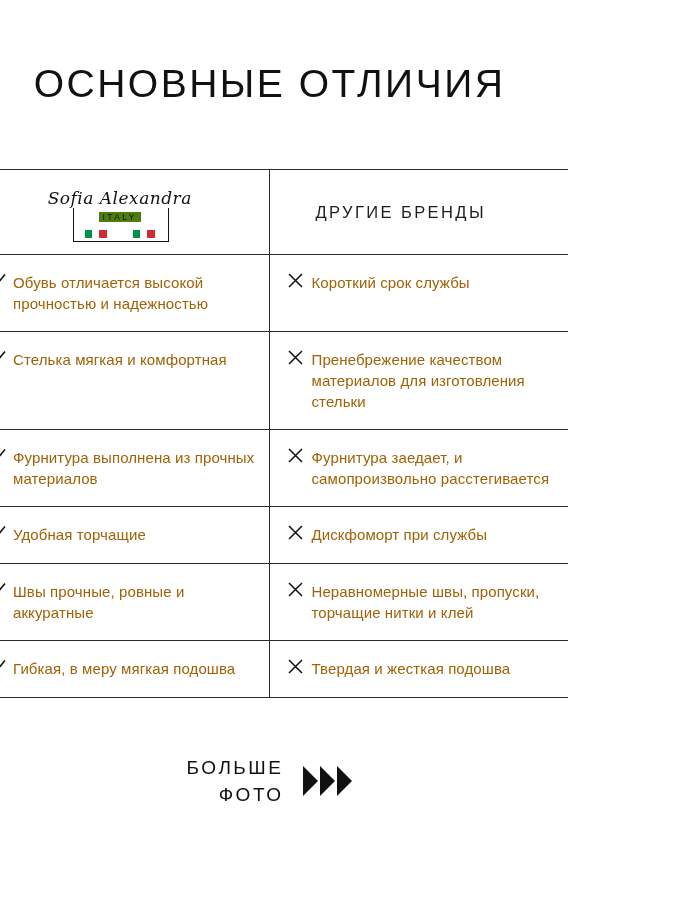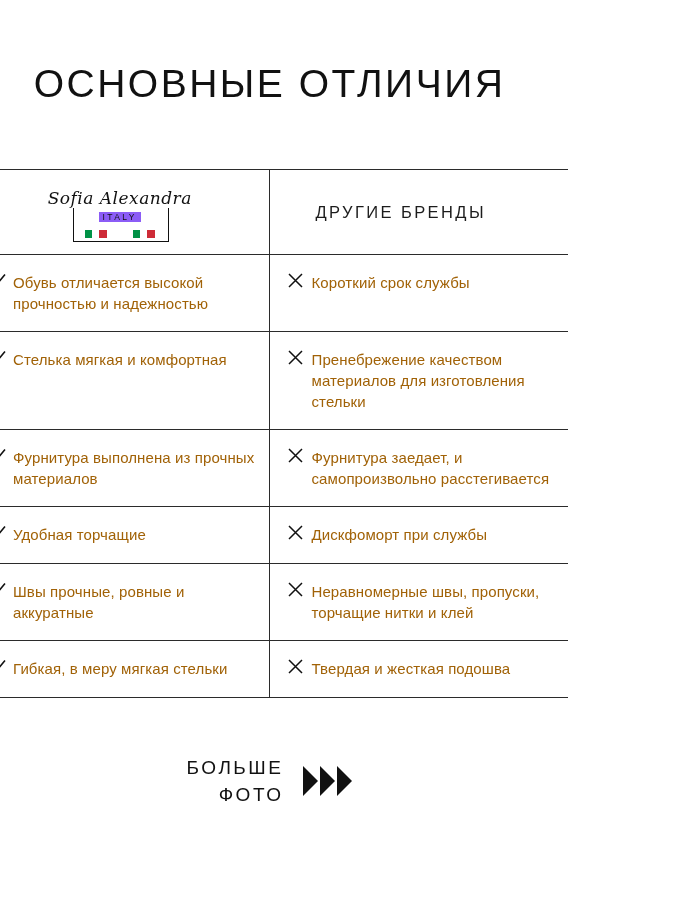--- a/index.html
+++ b/index.html
@@ -96,21 +96,21 @@
     background: #fff;
     padding: 0 4px;
   }
   .brand-country {
     position: relative;
     font-size: 8.5px;
     letter-spacing: 2.4px;
     margin-top: 4px;
     color: #111;
     z-index: 2;
-    background: #8b5cf6;
+    background: #4d7c0f;
     padding: 0 4px;
   }
   .brand-flags {
     margin-top: 8px;
     display: flex;
     gap: 26px;
     z-index: 2;
   }
   .flag {
     width: 22px;
@@ -328,21 +328,21 @@
       </div>
     </div>
 
     <div class="row">
       <div class="cell left">
         <span class="mark">
           <svg width="17" height="17" viewBox="0 0 17 17">
               <path d="M1 8 L6 13.5 L16 1.5" fill="none" stroke="#111" stroke-width="1.6"></path>
             </svg>
         </span>
-        <span class="text">Гибкая, в меру мягкая стельки</span>
+        <span class="text">Гибкая, в меру мягкая подошва</span>
       </div>
       <div class="cell">
         <span class="mark">
           <svg width="15" height="15" viewBox="0 0 15 15">
               <path d="M1 1 L14 14 M14 1 L1 14" fill="none" stroke="#111" stroke-width="1.5"></path>
             </svg>
         </span>
         <span class="text">Твердая и жесткая подошва</span>
       </div>
     </div>

